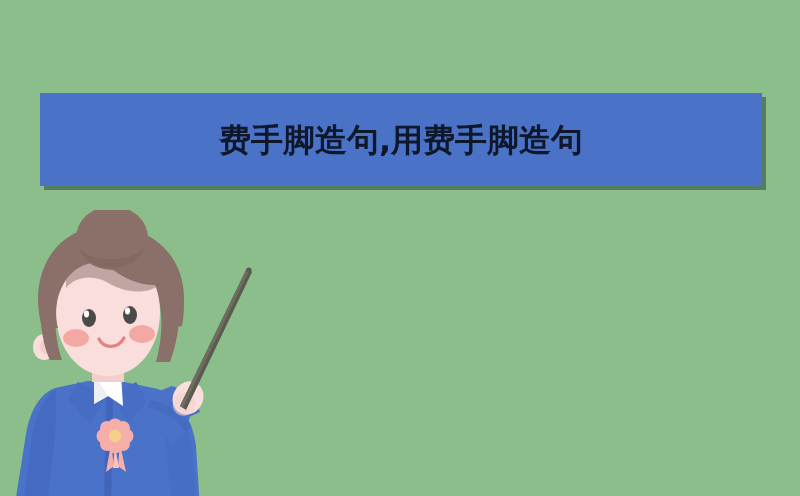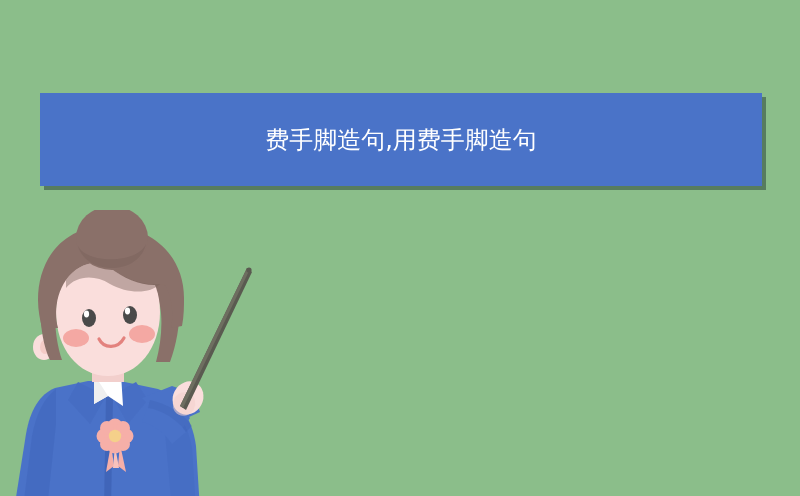--- a/index.html
+++ b/index.html
@@ -29,23 +29,23 @@
     width: 722px;
     height: 93px;
     background: #4A73C8;
     box-shadow: 4px 4px 0 0 rgba(25, 45, 40, 0.45);
     display: flex;
     align-items: center;
     justify-content: center;
     box-sizing: border-box;
   }
   #title-text {
-    color: #ffffff;
-    font-size: 24px;
-    font-weight: normal;
+    color: #0f172a;
+    font-size: 32px;
+    font-weight: bold;
     letter-spacing: 0px;
     line-height: 1;
     white-space: nowrap;
     font-family: "DejaVu Sans", "Liberation Sans", sans-serif;
   }
 
   
   #teacher-figure {
     position: absolute;
     left: 0px;

